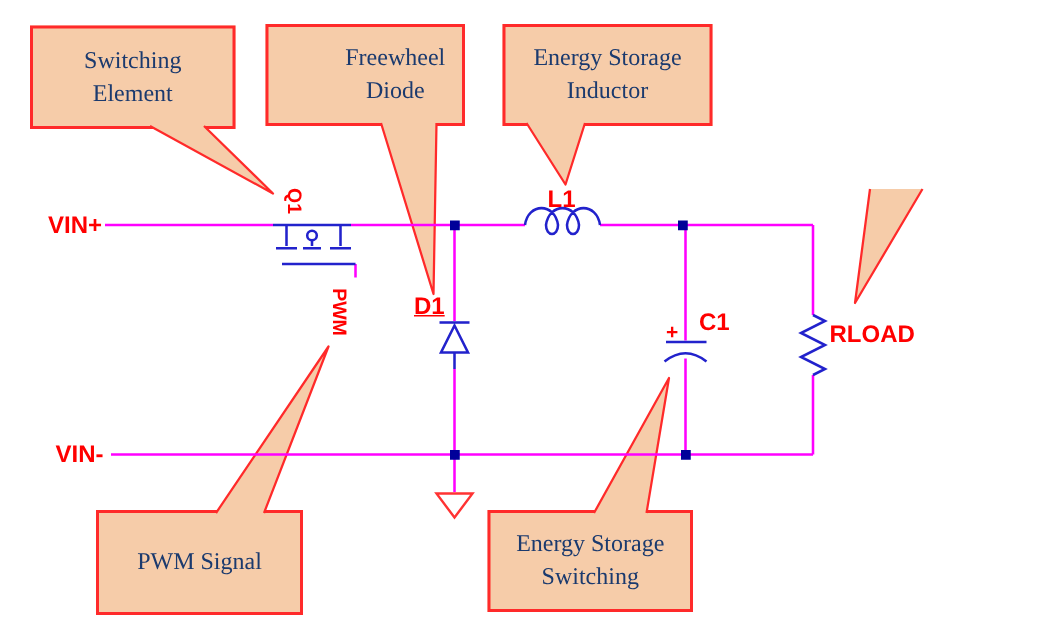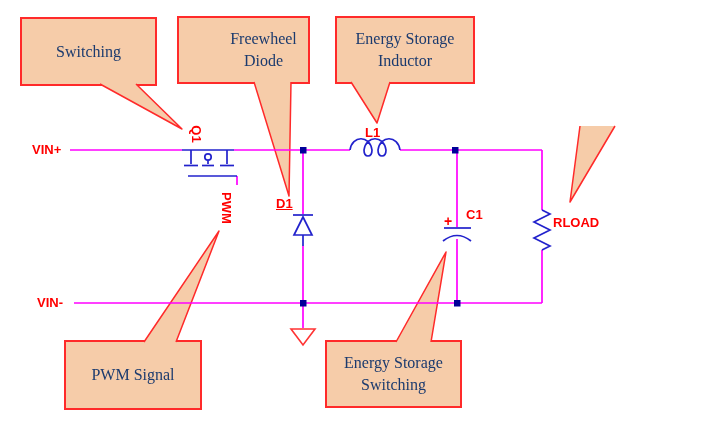--- a/index.html
+++ b/index.html
@@ -11,36 +11,37 @@
     position:absolute;box-sizing:border-box;
     background:#F6CCA9;border:2px solid #FF2A2A;
     display:flex;align-items:center;justify-content:center;
     text-align:center;font-family:"Liberation Serif",serif;
     color:#1B3A6E;font-size:16px;line-height:1.35;z-index:1;
   }
   .callout--large{font-size:18px;}
   .callout-line{display:block;}
   svg.overlay{position:absolute;left:0;top:0;z-index:2;pointer-events:none;}
   .reflabel{
-    position:absolute;color:#FF0000;font-weight:bold;font-size:13px;
+    position:absolute;color:#FF0000;font-weight:bold;font-size:16px;
     z-index:3;white-space:nowrap;letter-spacing:0;
   }
   .rotbox{
     position:absolute;z-index:3;display:flex;align-items:center;justify-content:center;
     color:#FF0000;font-weight:bold;font-size:13px;transform:rotate(90deg);white-space:nowrap;
   }
 </style>
 </head>
 <body>
 
 <div class="stage">
 
   <div class="callout" style="left:20px;top:17px;width:137px;height:69px;">
     <div>
       <span class="callout-line">Switching</span>
+      <span class="callout-line">Element</span>
     </div>
   </div>
 
   <div class="callout" style="left:177px;top:16px;width:133px;height:68px;padding-left:40px;">
     <div>
       <span class="callout-line">Freewheel</span>
       <span class="callout-line">Diode</span>
     </div>
   </div>
 

